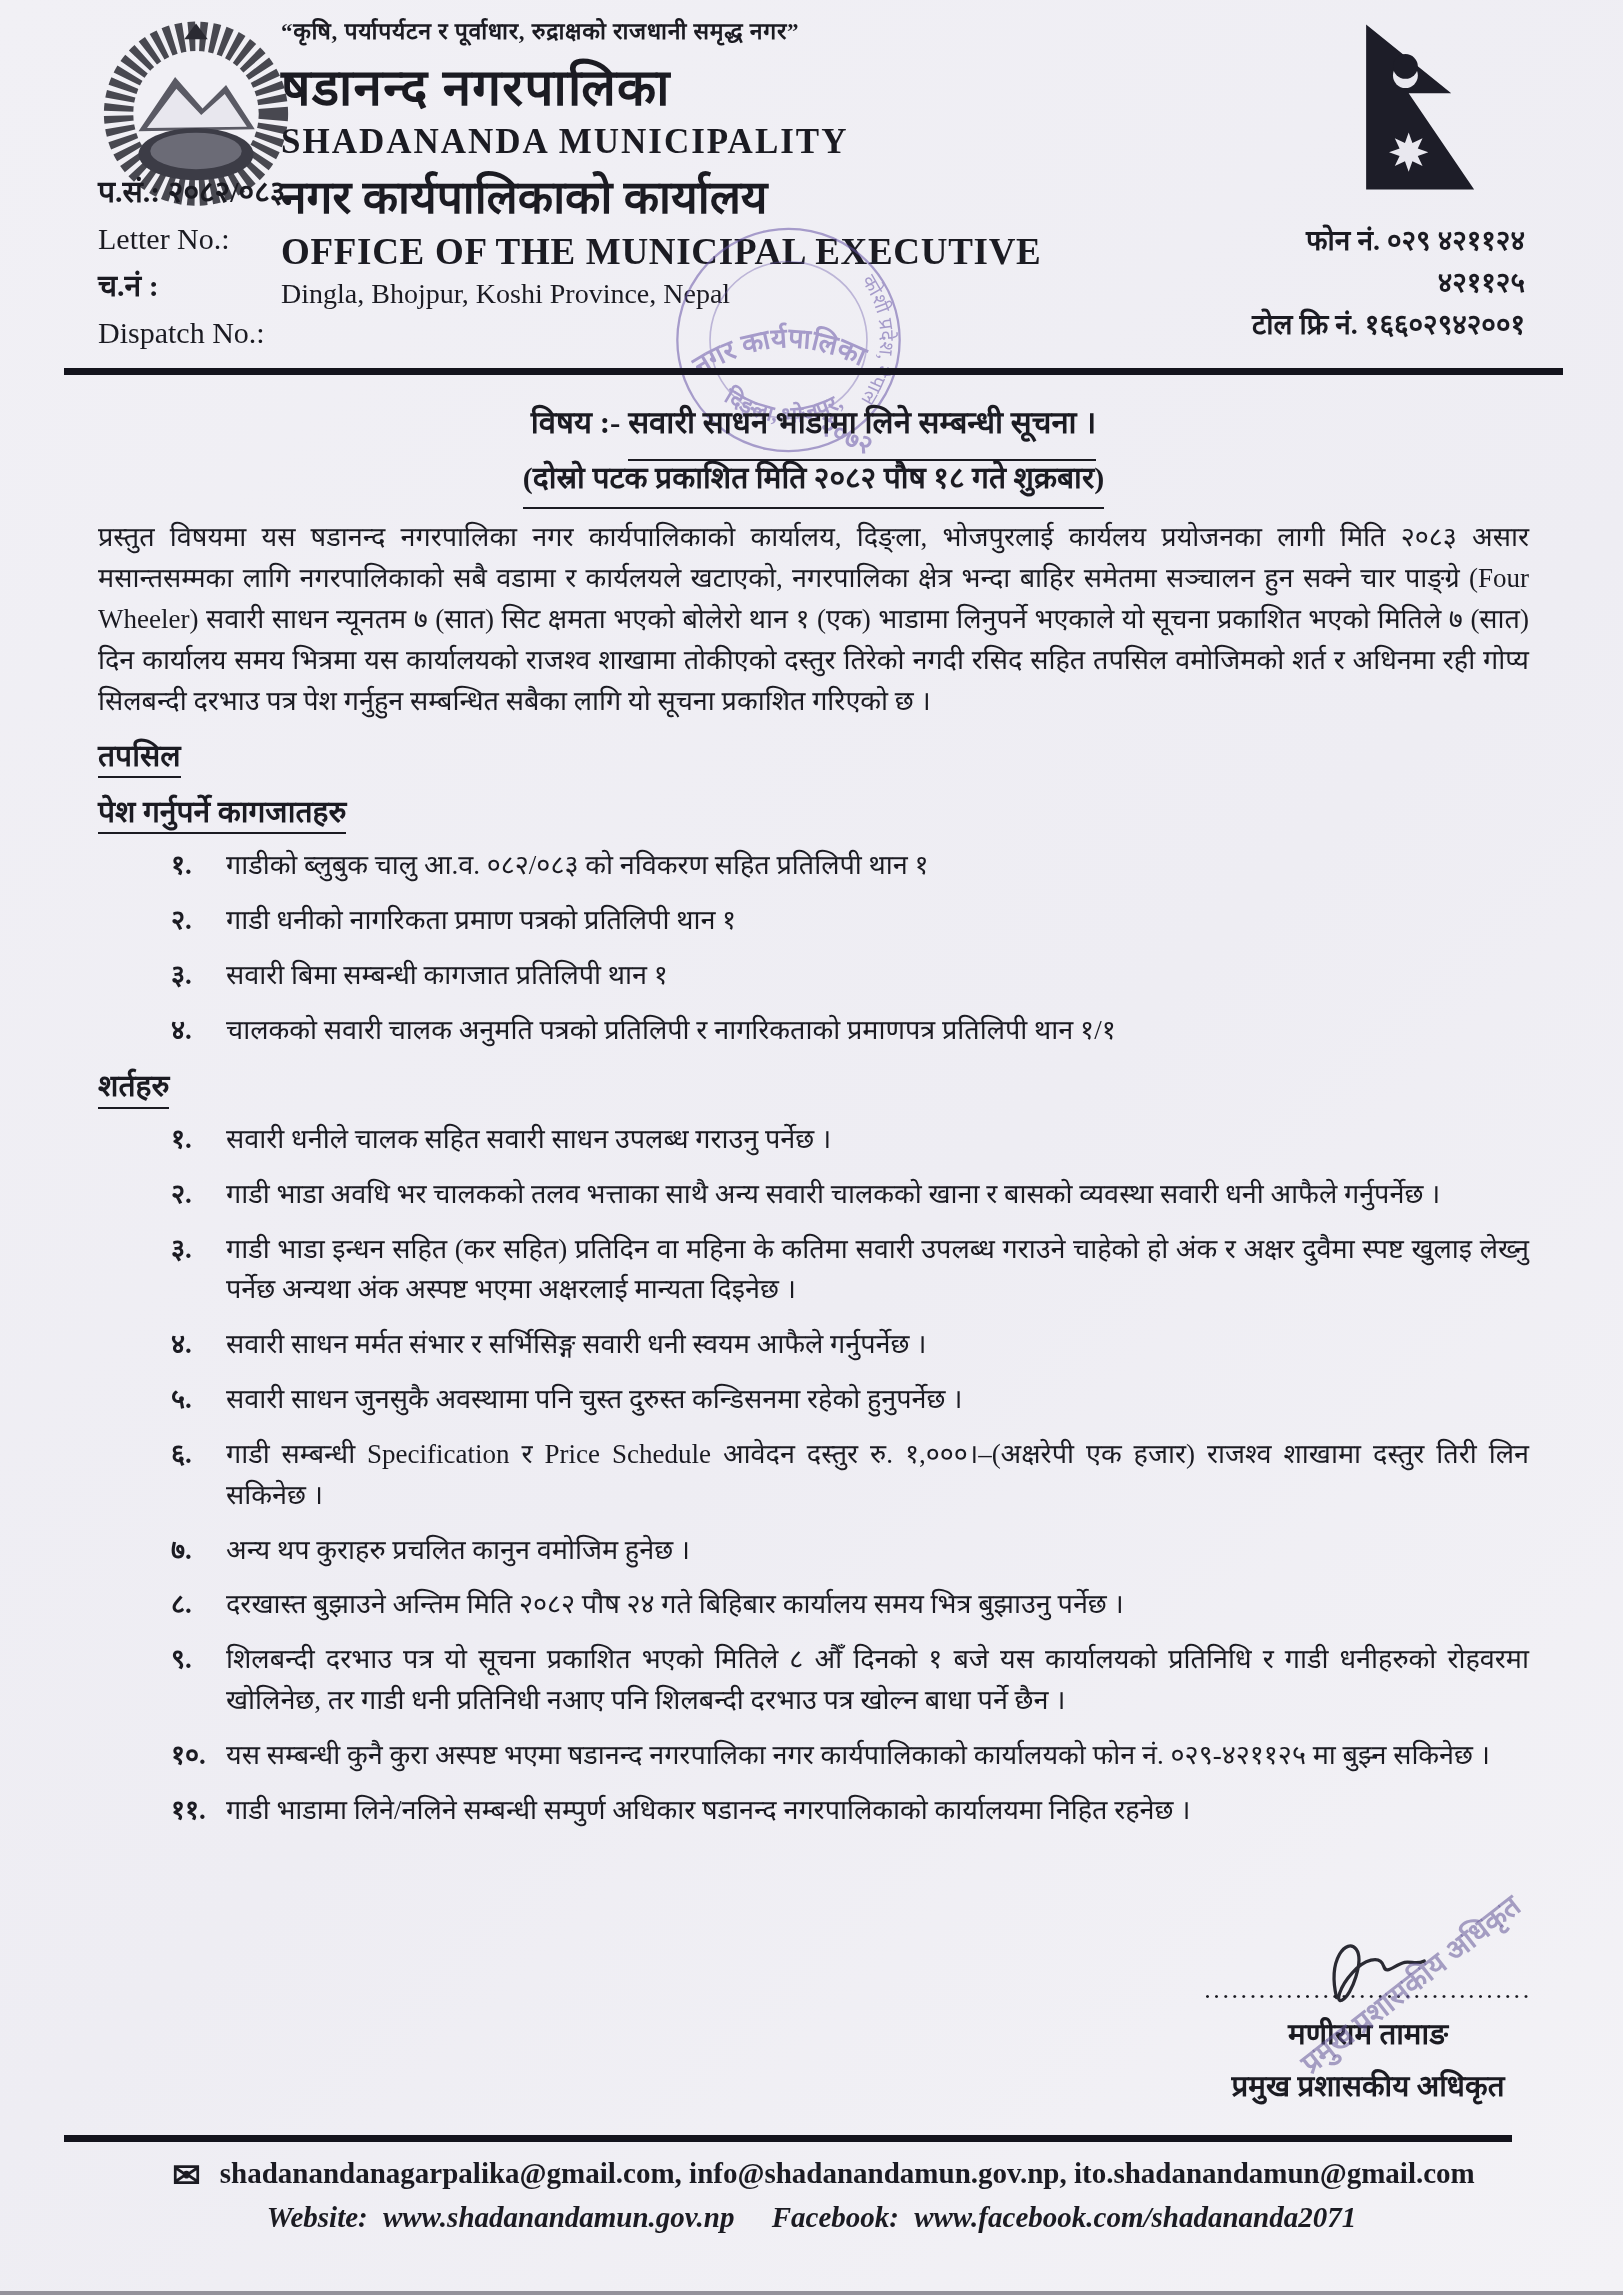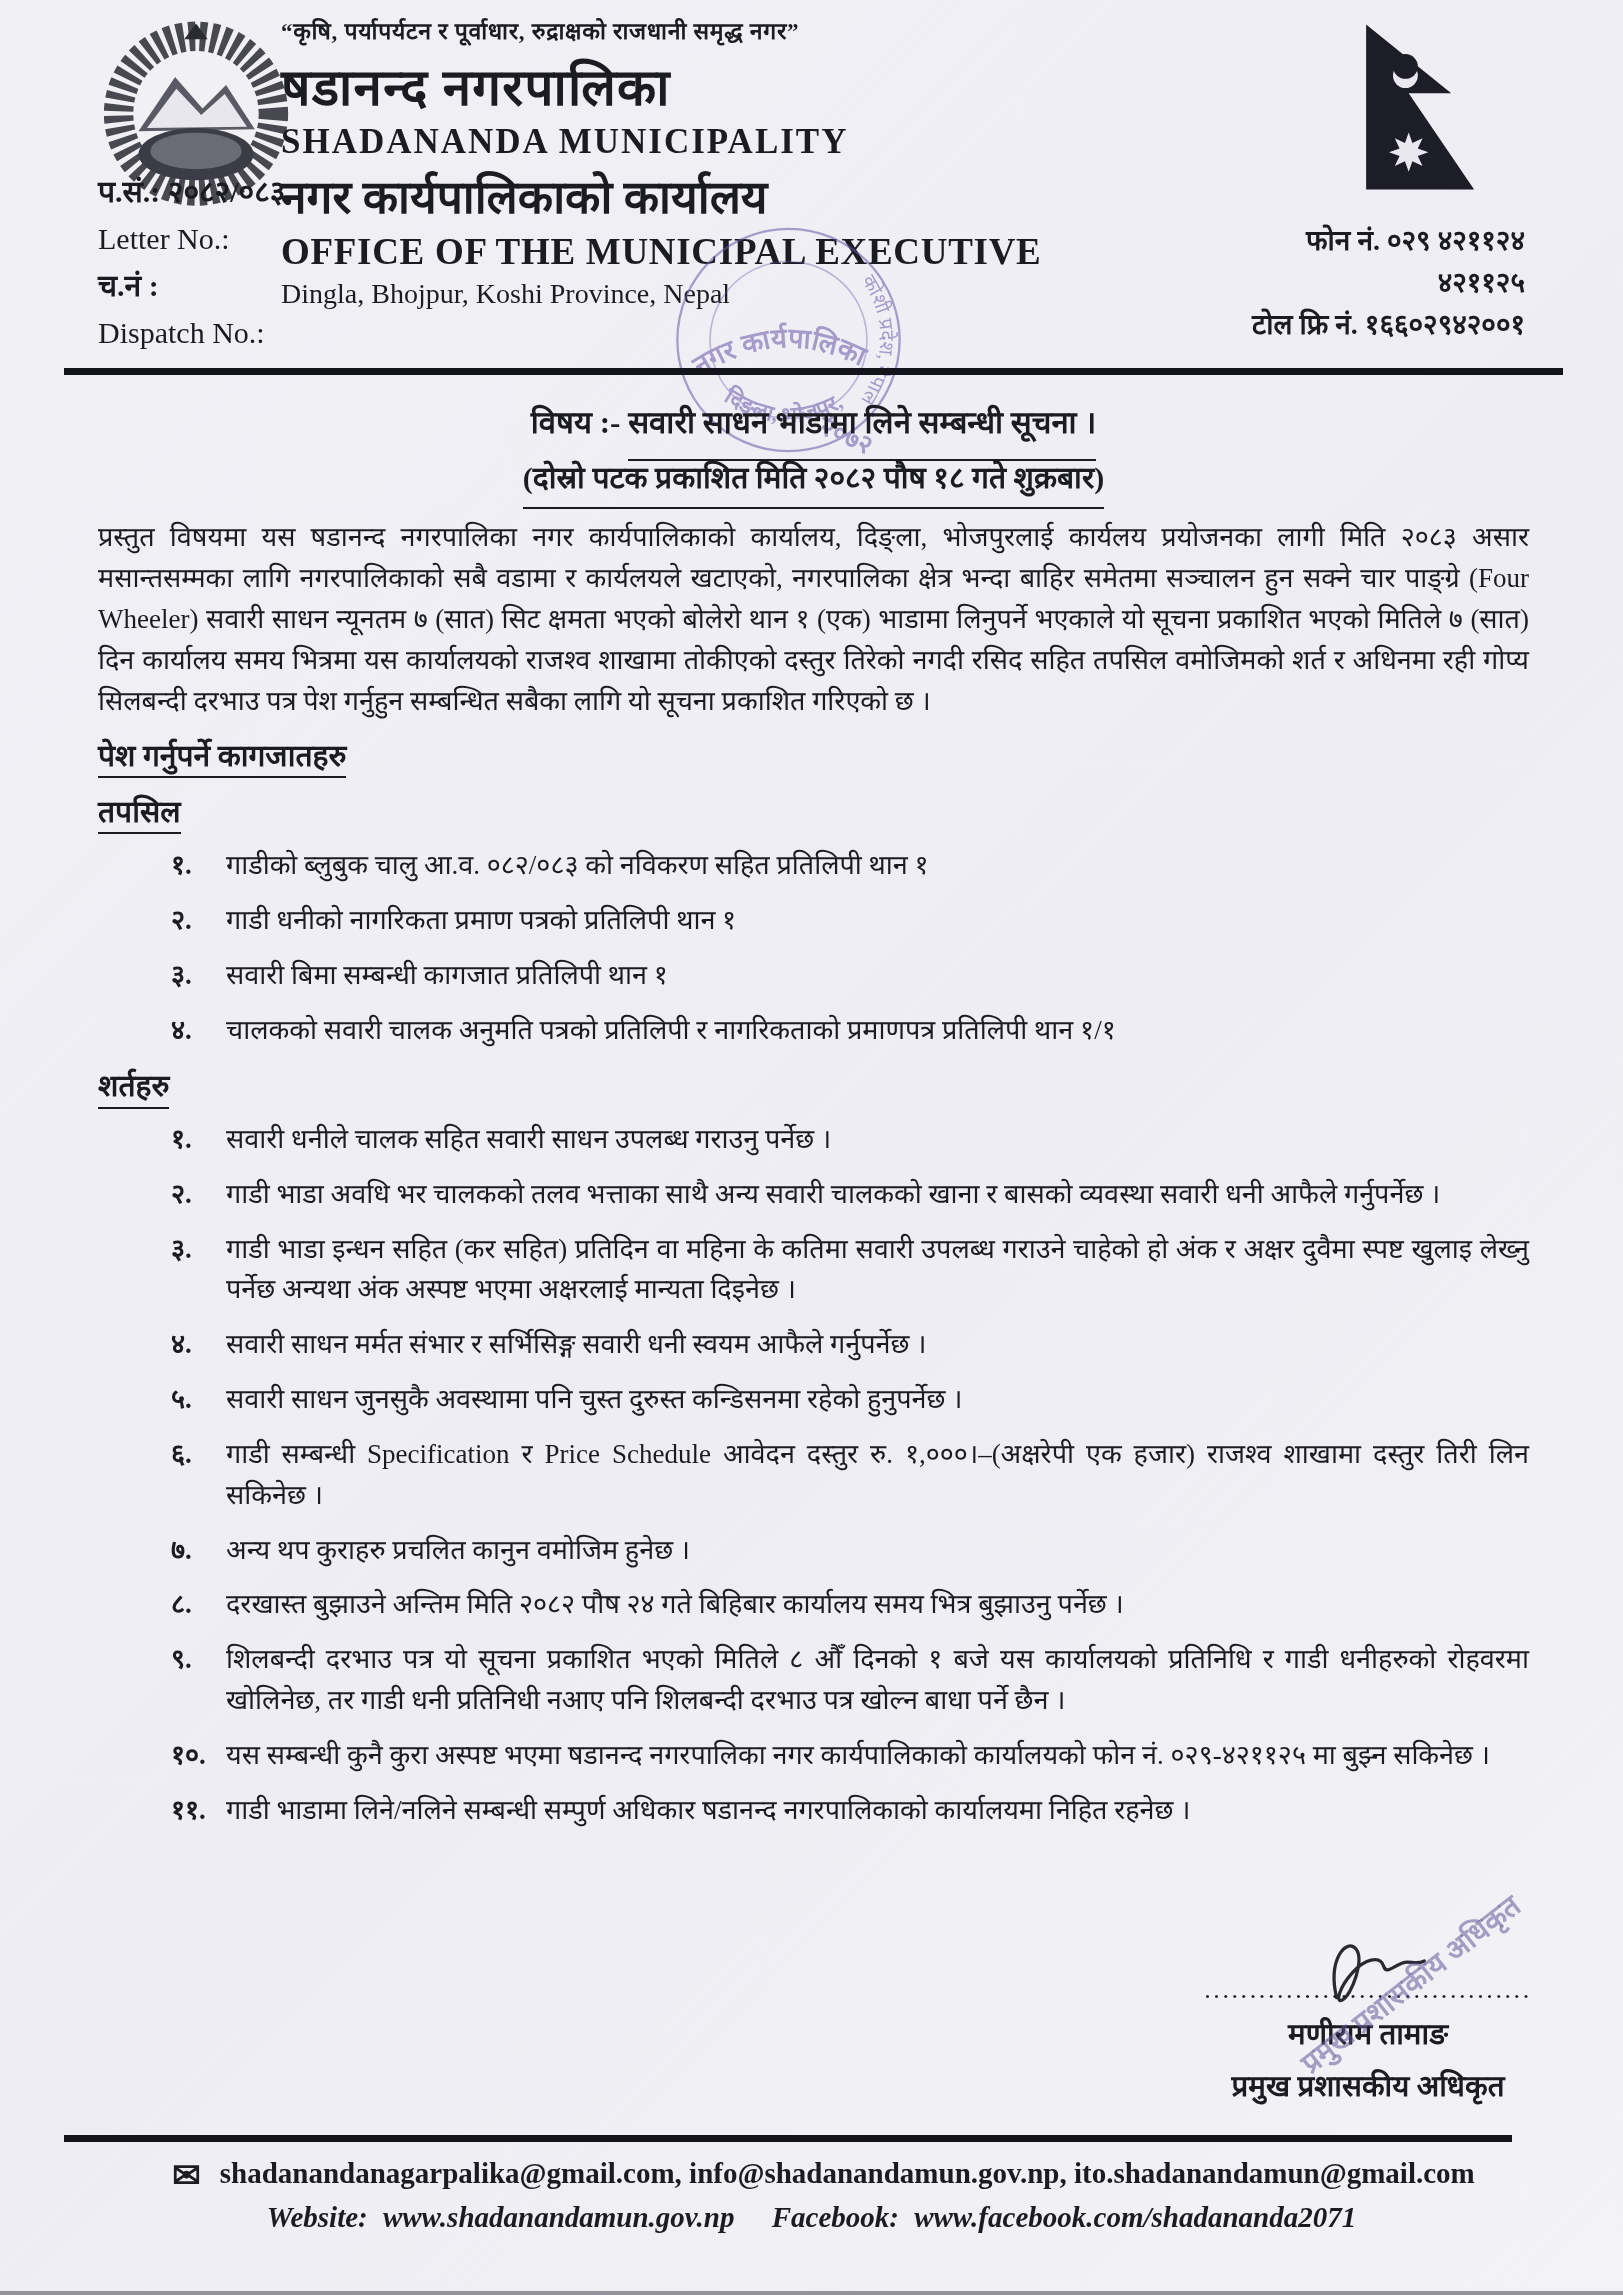--- a/index.html
+++ b/index.html
@@ -145,25 +145,25 @@
       <span>विषय :-</span>
       <span class="u">सवारी साधन भाडामा लिने सम्बन्धी सूचना ।</span>
     </div>
     <div class="subject2">
       <span class="u">(दोस्रो पटक प्रकाशित मिति २०८२ पौष १८ गते शुक्रबार)</span>
     </div>
 
     <div class="para">प्रस्तुत विषयमा यस षडानन्द नगरपालिका नगर कार्यपालिकाको कार्यालय, दिङ्ला, भोजपुरलाई कार्यलय प्रयोजनका लागी मिति २०८३ असार मसान्तसम्मका लागि नगरपालिकाको सबै वडामा र कार्यलयले खटाएको, नगरपालिका क्षेत्र भन्दा बाहिर समेतमा सञ्चालन हुन सक्ने चार पाङ्ग्रे (Four Wheeler)  सवारी साधन न्यूनतम ७ (सात) सिट क्षमता भएको बोलेरो थान १ (एक) भाडामा लिनुपर्ने भएकाले यो सूचना प्रकाशित भएको मितिले ७ (सात) दिन कार्यालय समय भित्रमा यस कार्यालयको राजश्व शाखामा तोकीएको दस्तुर तिरेको नगदी रसिद सहित तपसिल वमोजिमको शर्त र अधिनमा रही गोप्य सिलबन्दी दरभाउ पत्र पेश गर्नुहुन सम्बन्धित सबैका लागि यो सूचना प्रकाशित गरिएको छ ।</div>
 
     <div class="sec-head">
+      <span class="h-underline">तपसिल</span>
+    </div>
+
+    <div class="sec-head">
       <span class="h-underline">पेश गर्नुपर्ने कागजातहरु</span>
-    </div>
-
-    <div class="sec-head">
-      <span class="h-underline">तपसिल</span>
     </div>
 
     <div class="list">
       <div class="li">
         <span class="num">१.</span>
         <span class="txt">गाडीको ब्लुबुक चालु आ.व. ०८२/०८३ को नविकरण सहित प्रतिलिपी थान १</span>
       </div>
       <div class="li">
         <span class="num">२.</span>
         <span class="txt">गाडी धनीको नागरिकता प्रमाण पत्रको प्रतिलिपी थान १</span>

